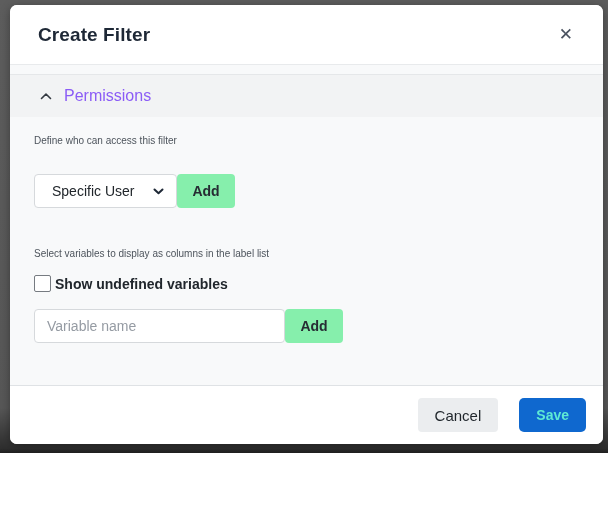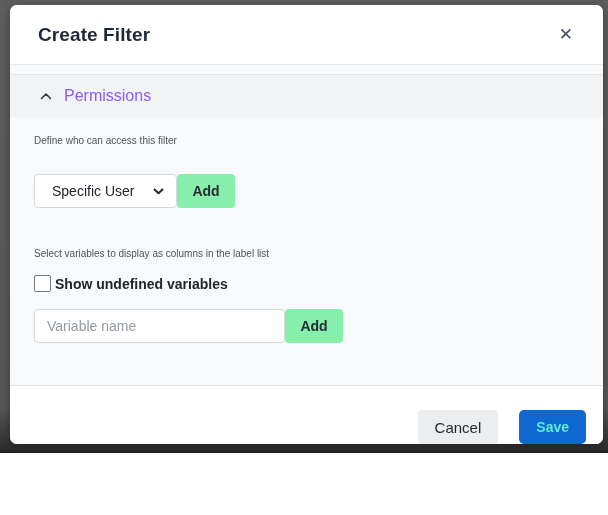--- a/index.html
+++ b/index.html
@@ -60,21 +60,21 @@
   .btn-add { width:58px; height:34px; background:#86efac; color:#262c33; flex:0 0 auto; }
   .checkbox-row { display:flex; align-items:center; margin-top:16px; }
   .checkbox {
     appearance:none; -webkit-appearance:none; width:17px; height:17px; margin:0;
     border:1px solid #767b81; border-radius:2px; background:#ffffff; cursor:pointer; flex:0 0 auto;
   }
   .checkbox-label { font-size:14px; font-weight:700; color:#20262c; margin-left:4px; cursor:pointer; }
   
   .modal-footer {
     height:59px; flex:0 0 auto; background:#ffffff; border-top:1px solid #dfe2e5;
-    display:flex; align-items:flex-end; justify-content:flex-end; gap:21px; padding:0 17px 0 24px;
+    display:flex; align-items:center; justify-content:flex-end; gap:21px; padding:0 17px 0 24px;
   }
   .btn-cancel { height:34px; padding:0 17px; background:#ebedef; color:#1f252b; font-weight:400; font-size:15px; }
   .btn-save { height:34px; padding:0 17px; background:#0f68cf; color:#5eead4; font-weight:700; font-size:14px; border-radius:5px; }
 </style>
 </head>
 <body>
 
 <div class="stage">
   <div class="modal">
 

